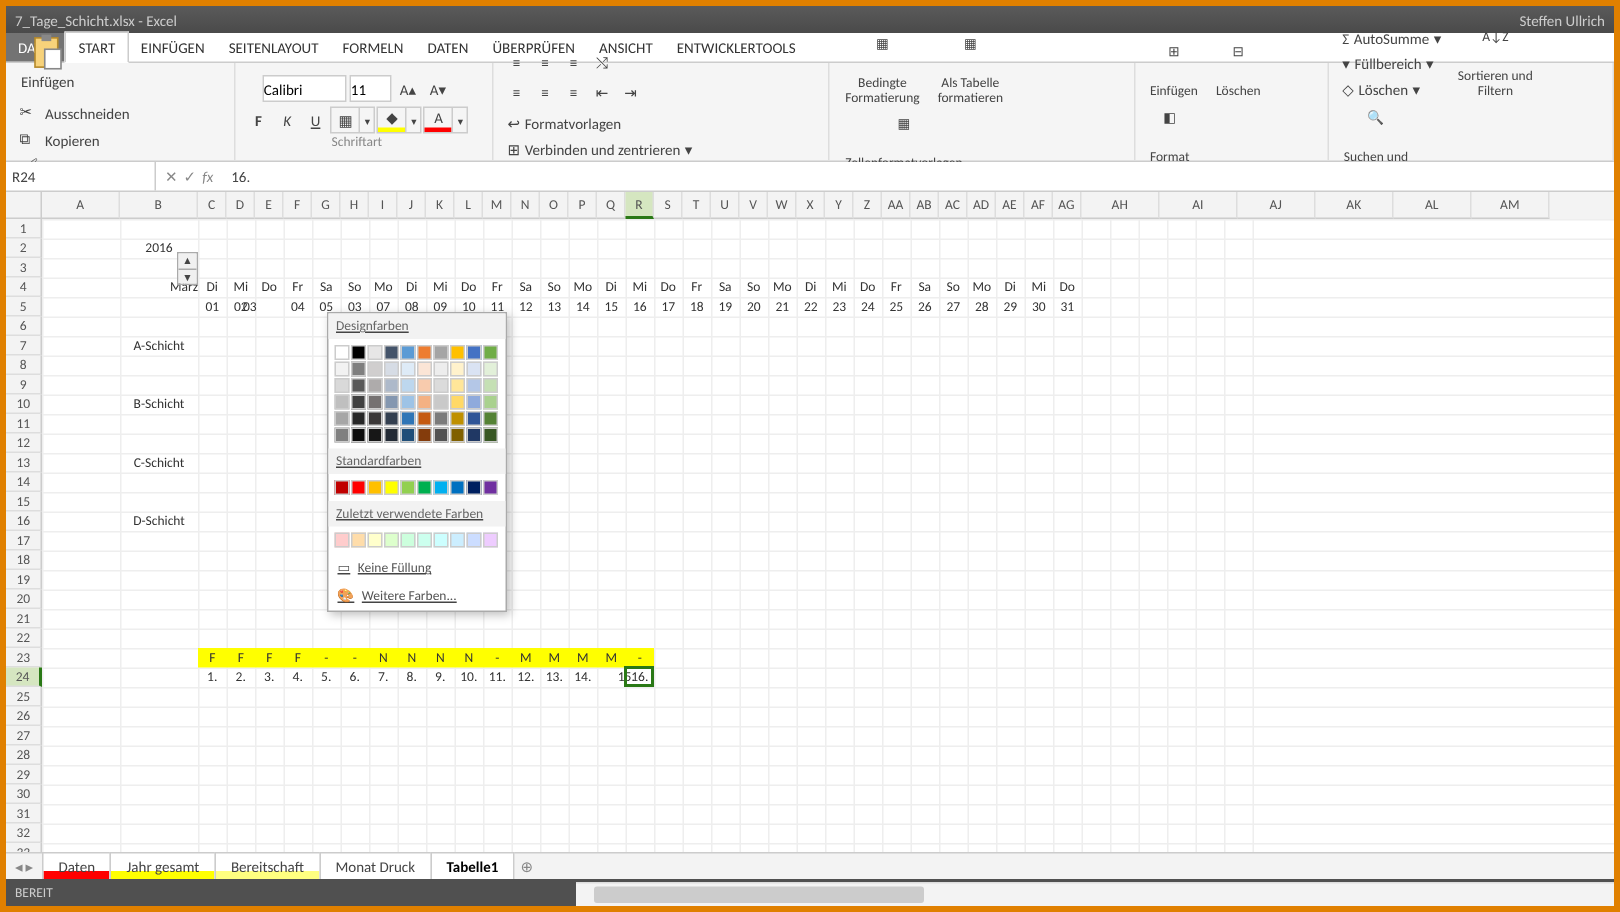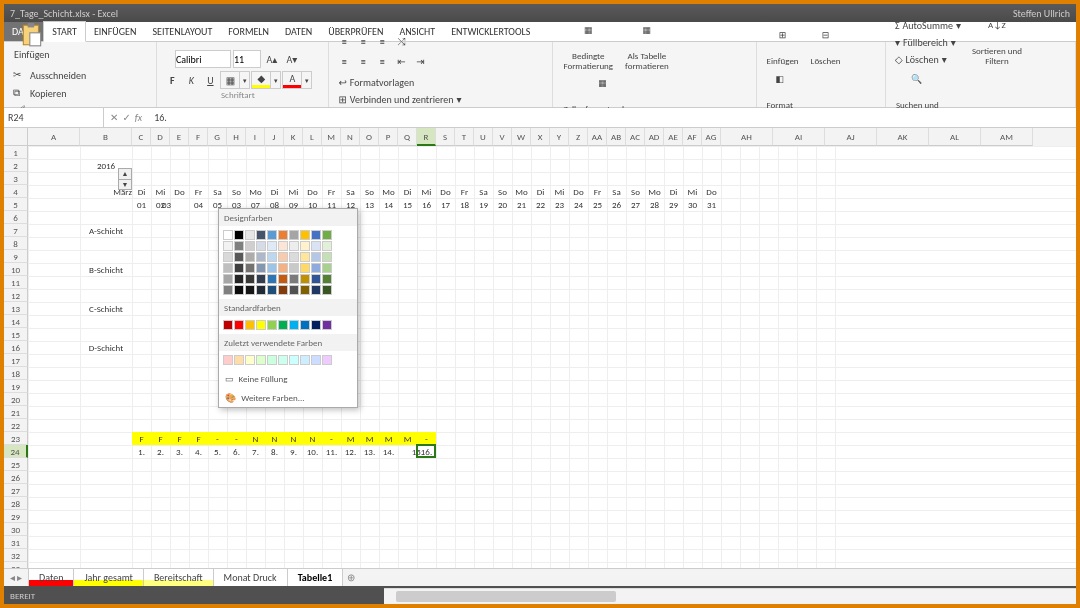--- a/index.html
+++ b/index.html
@@ -47,21 +47,21 @@
 .row-headers .rh.active { background: #d5e6c0; border-right: 2px solid #2a7916; }
 .cells { position: absolute; left: 24px; top: 18px; right: 0; bottom: 0; }
 .cells .cell { position: absolute; font-size: 9px; display: flex; align-items: center; justify-content: center; color: #333; }
 .gridline-v { position: absolute; top: 0; bottom: 0; width: 1px; background: #eee; }
 .gridline-h { position: absolute; left: 0; right: 0; height: 1px; background: #eee; }
 .spinner { position: absolute; width: 14px; height: 22px; border: 1px solid #aaa; display: flex; flex-direction: column; }
 .spinner div { flex: 1; display: flex; align-items: center; justify-content: center; font-size: 7px; background: #f0f0f0; cursor: pointer; }
 .spinner div:first-child { border-bottom: 1px solid #aaa; }
 .yellow-row { position: absolute; background: #ffff00; height: 13px; }
 .selected-cell { position: absolute; border: 2px solid #2a7916; background: rgba(0,0,0,0); }
-.color-popup { position: absolute; left: 214px; top: 80px; width: 140px; background: #fff; border: 1px solid #aaa; box-shadow: 2px 2px 6px rgba(0,0,0,.25); z-index: 100; font-size: 9px; }
+.color-popup { position: absolute; left: 214px; top: 80px; width: 120px; background: #fff; border: 1px solid #aaa; box-shadow: 2px 2px 6px rgba(0,0,0,.25); z-index: 100; font-size: 9px; text-decoration: underline; }
 .color-popup .section-title { padding: 3px 5px; color: #666; background: #f2f2f2; }
 .swatch-grid { display: grid; grid-template-columns: repeat(10, 10px); gap: 1px; padding: 4px; }
 .swatch-grid .sw { width: 10px; height: 10px; border: 1px solid #ccc; cursor: pointer; }
 .color-popup .link { padding: 4px 6px; display: flex; align-items: center; gap: 5px; cursor: pointer; color: #555; }
 .sheet-tabs { height: 18px; display: flex; align-items: center; background: #f3f3f3; border-top: 1px solid #ccc; font-size: 10px; }
 .sheet-tabs .nav { display: flex; gap: 2px; padding: 0 6px; color: #888; }
 .sheet-tabs .tab { padding: 2px 10px; border: 1px solid #ccc; border-bottom: none; background: #fff; cursor: pointer; margin-right: -1px; }
 .sheet-tabs .tab.active { border-bottom: 2px solid #2a7916; color: #000; font-weight: bold; }
 .sheet-tabs .tab.red { background-image: linear-gradient(#fff 60%, #ff0000 60%); }
 .sheet-tabs .tab.yellow { background-image: linear-gradient(#fff 60%, #ffff00 60%); }

